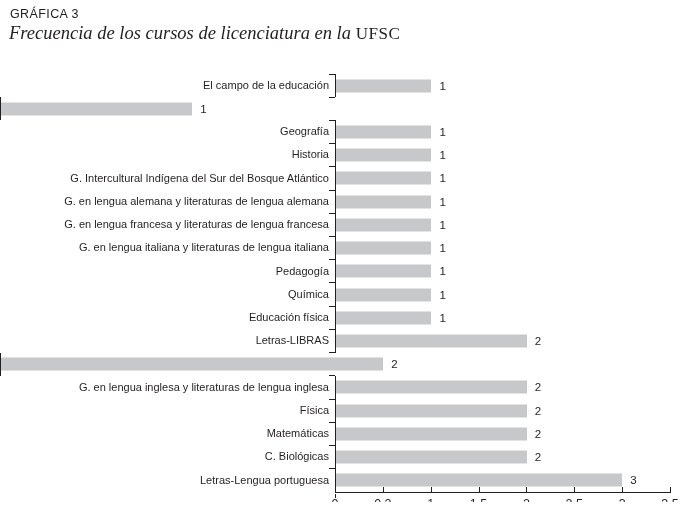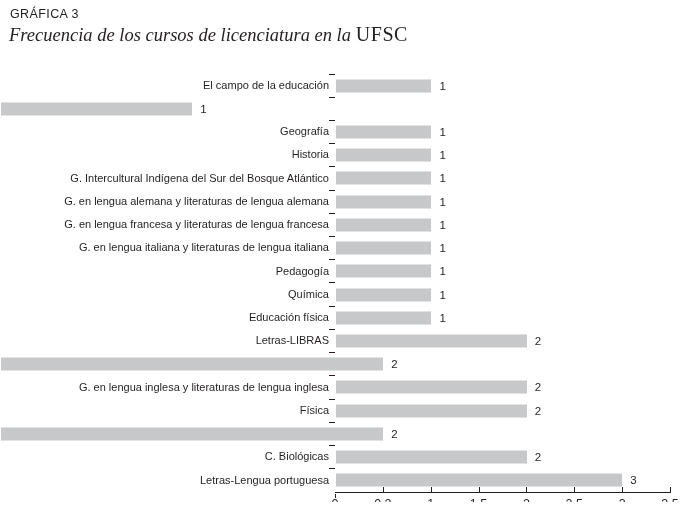--- a/index.html
+++ b/index.html
@@ -9,25 +9,25 @@
   }
   .kicker {
     position:absolute; left:10px; top:7px;
     font-size:12.5px; letter-spacing:0.4px; color:#231f20;
   }
   .subtitle {
     position:absolute; left:9px; top:23px;
     font-family:"Liberation Serif", serif; font-style:italic;
     font-size:18.5px; color:#231f20; white-space:nowrap;
   }
-  .subtitle .acronym { font-style:normal; font-size:20px; letter-spacing:0.6px; }
+  .subtitle .acronym { font-style:normal; font-size:17px; letter-spacing:0.6px; }
 
   .chart { position:absolute; left:0; top:74px; width:670px; height:418px; }
   .rows { position:absolute; left:0; top:0; width:100%; height:100%; display:flex; flex-direction:column; }
-  .row { position:relative; flex:1 1 0; display:flex; min-height:0;align-items:center; }
+  .row { position:relative; flex:1 1 0; display:flex; min-height:0; }
   .cat {
     width:335px; box-sizing:border-box; padding-right:6px;
     display:flex; align-items:center; justify-content:flex-end;
     text-align:right; font-size:11px; line-height:1.05; color:#231f20;
   }
   .track { position:relative; flex:1 1 auto; border-left:1px solid #231f20; }
   .bar {
     position:absolute; left:0; top:50%; transform:translateY(-50%);
     height:13px; background:#c7c8ca;
   }
@@ -169,20 +169,21 @@
         <div class="row">
           <div class="row-tick" style="background: rgb(35, 31, 32);"></div>
           <div class="cat">Física</div>
           <div class="track" style="border-left-color: rgb(35, 31, 32);">
             <div class="bar" style="width: 57.1429%; background: rgb(199, 200, 202);"></div>
             <span class="val" style="left: calc(57.1429% + 8px);">2</span>
           </div>
         </div>
         <div class="row">
           <div class="row-tick" style="background: rgb(35, 31, 32);"></div>
+          <div class="cat">Matemáticas</div>
           <div class="track" style="border-left-color: rgb(35, 31, 32);">
             <div class="bar" style="width: 57.1429%; background: rgb(199, 200, 202);"></div>
             <span class="val" style="left: calc(57.1429% + 8px);">2</span>
           </div>
         </div>
         <div class="row">
           <div class="row-tick" style="background: rgb(35, 31, 32);"></div>
           <div class="cat">C. Biológicas</div>
           <div class="track" style="border-left-color: rgb(35, 31, 32);">
             <div class="bar" style="width: 57.1429%; background: rgb(199, 200, 202);"></div>

